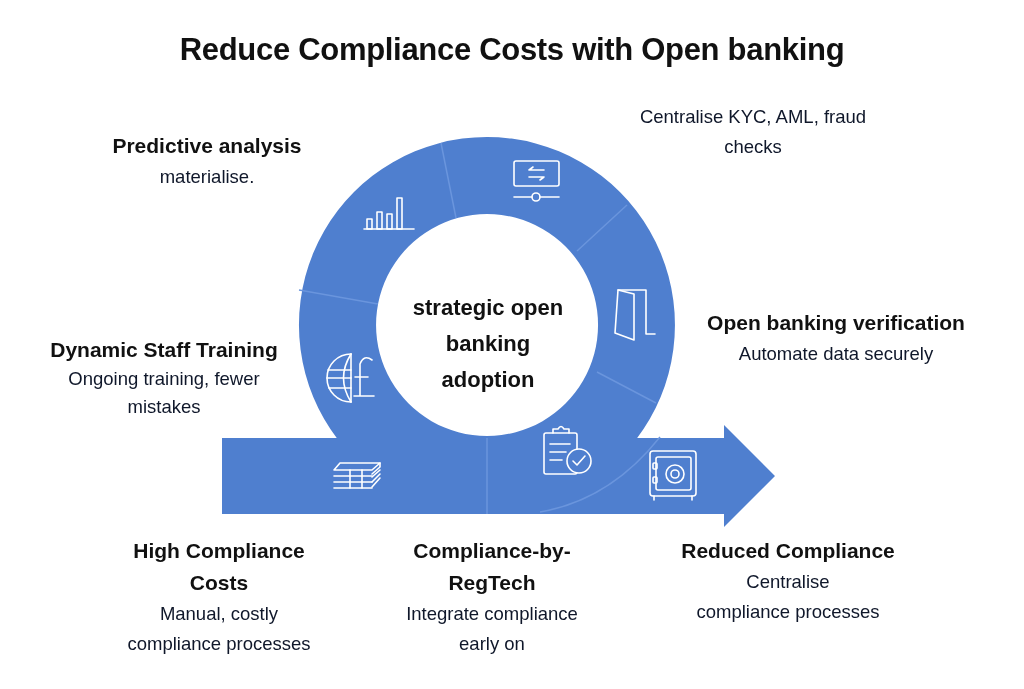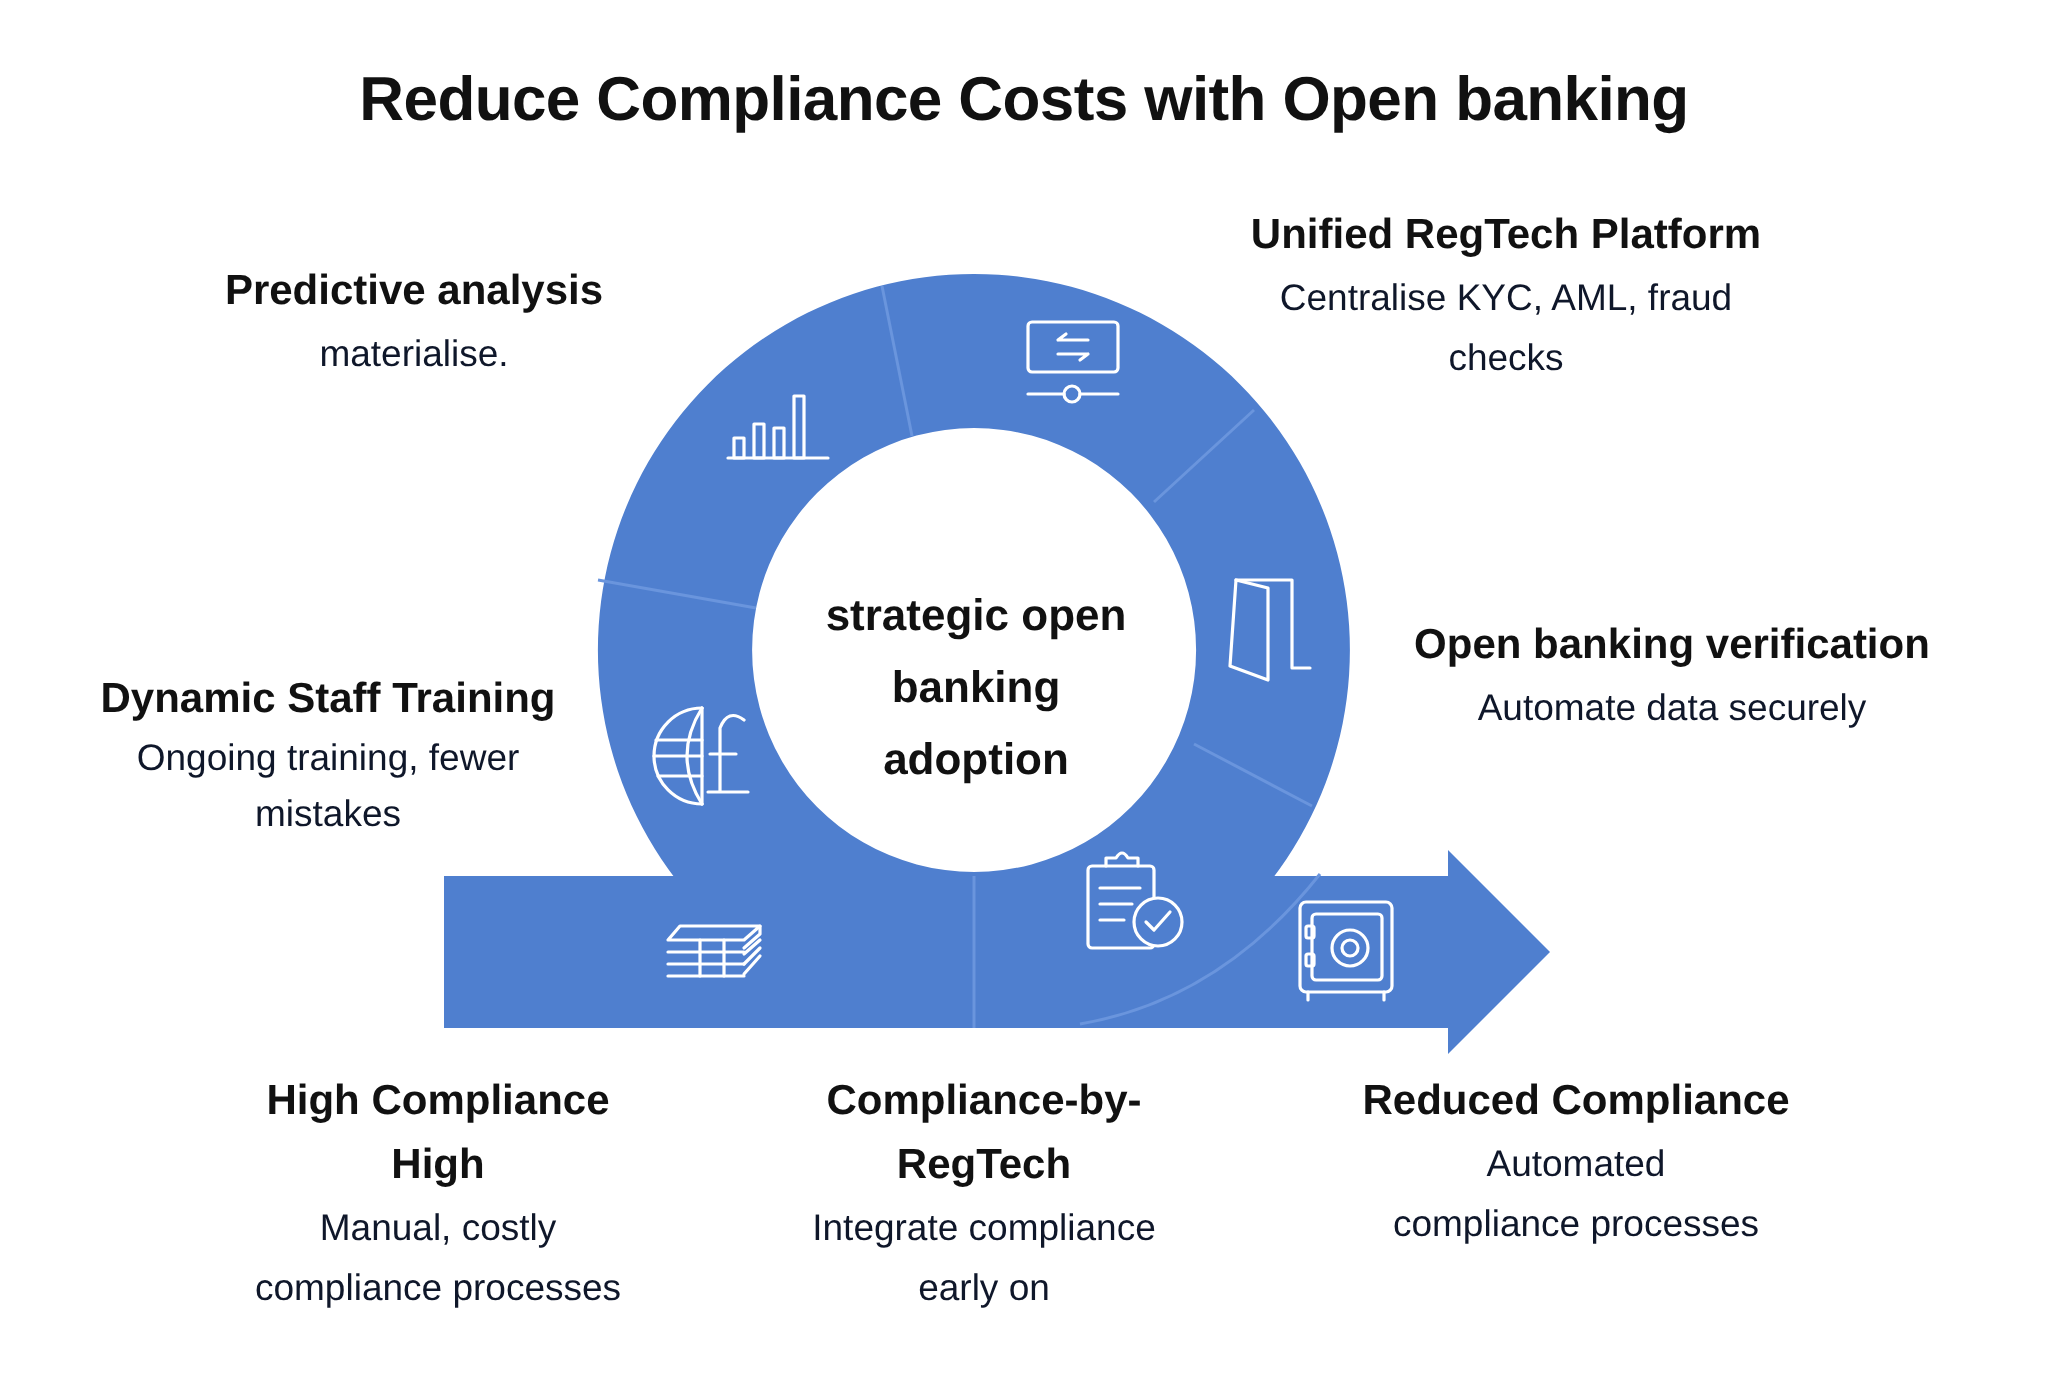--- a/index.html
+++ b/index.html
@@ -103,47 +103,46 @@
   <div>banking</div>
   <div>adoption</div>
 </div>
 
 <div class="block" style="left:82px; top:130px; width:250px;text-align:center;">
   <div class="h">Predictive analysis</div>
   <div class="d">materialise.</div>
 </div>
 
 <div class="block" style="left:600px; top:102px; width:306px;">
-  <div class="h">Unified RegTech Platform</div>
   <div class="d">Centralise KYC, AML, fraud</div>
   <div class="d">checks</div>
 </div>
 
 <div class="block" style="left:680px; top:307px; width:312px;">
   <div class="h">Open banking verification</div>
   <div class="d">Automate data securely</div>
 </div>
 
 <div class="block" style="left:22px; top:335px; width:284px; line-height:28px;">
   <div class="h" style="line-height:30px;">Dynamic Staff Training</div>
   <div class="d" style="line-height:28px;">Ongoing training, fewer</div>
   <div class="d" style="line-height:28px;">mistakes</div>
 </div>
 
 <div class="block" style="left:100px; top:535px; width:238px;">
   <div class="h">High Compliance</div>
-  <div class="h">High</div>
+  <div class="h">Costs</div>
   <div class="d">Manual, costly</div>
   <div class="d">compliance processes</div>
 </div>
 
 <div class="block" style="left:380px; top:535px; width:224px;">
   <div class="h">Compliance-by-</div>
   <div class="h">RegTech</div>
   <div class="d">Integrate compliance</div>
   <div class="d">early on</div>
 </div>
 
 <div class="block" style="left:660px; top:535px; width:256px;">
   <div class="h">Reduced Compliance</div>
-  <div class="d">Automated</div>
+  <div class="d">Centralise</div>
   <div class="d">compliance processes</div>
 </div>
 
 </body></html>

